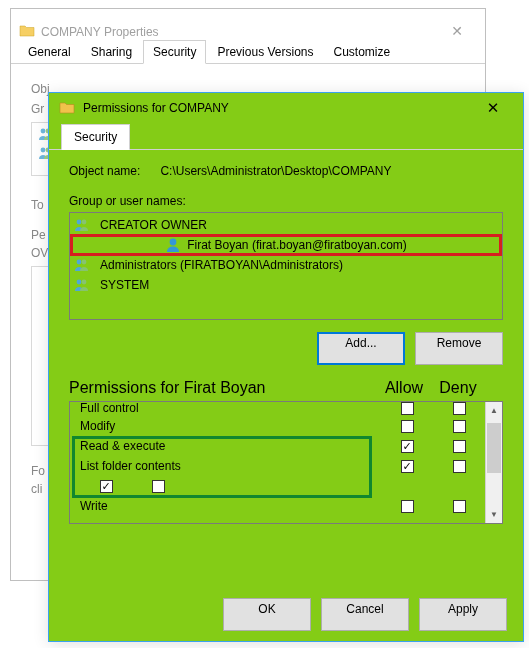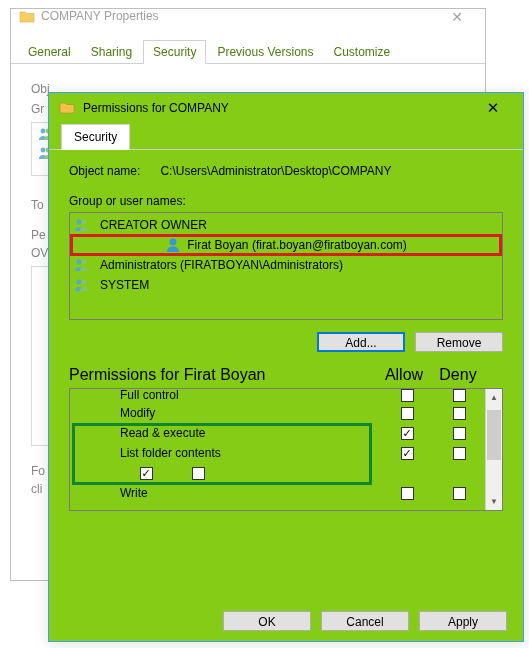--- a/index.html
+++ b/index.html
@@ -21,21 +21,21 @@
     top: 8px;
     width: 476px;
     height: 573px;
     border: 1px solid #bfbfbf;
     background: #fff;
     color: #a0a0a0;
   }
   .back-titlebar {
     height: 30px;
     display: flex;
-    align-items: flex-start;
+    align-items: flex-end;
     padding: 0 8px;
     font-size: 12px;
   }
   .back-titlebar .title-text { margin-left: 6px; }
   .back-close {
     margin-left: auto;
     width: 40px;
     text-align: center;
     font-size: 14px;
     color: #a0a0a0;
@@ -48,21 +48,21 @@
   .tabs {
     display: flex;
     border-bottom: 1px solid #d0d0d0;
     padding: 0 8px;
     gap: 2px;
     align-items: flex-end;
   }
   .tab {
     padding: 4px 9px;
     font-size: 12px;
-    color: #4d7c0f;
+    color: #000000;
   }
   .tab.active-back {
     border: 1px solid #d0d0d0;
     border-bottom: 1px solid #fff;
     position: relative;
     top: 1px;
     background: #fff;
   }
   .back-body {
     padding: 12px 20px;
@@ -164,21 +164,21 @@
     height: 16px;
   }
   .btn-row {
     display: flex;
     justify-content: flex-end;
     gap: 10px;
     margin-top: 12px;
   }
   .btn {
     width: 88px;
-    height: 20px;
+    height: 33px;
     border: 1px solid #adadad;
     background: #e1e1e1;
     font-size: 12px;
     text-align: center;
     line-height: 21px;
   }
   .btn.focused {
     border: 1px solid #0078d7;
     box-shadow: inset 0 0 0 1px #0078d7;
   }
@@ -188,21 +188,20 @@
     font-size: 16px;
   }
   .perm-label-row .pname { flex: 1; }
   .perm-label-row .hcol { width: 54px; text-align: center; }
   .perm-label-row .scrollspace { width: 18px; }
   .perm-box {
     border: 1px solid #7a7a7a;
     margin-top: 4px;
     display: flex;
     height: 123px;
-    padding-left: 40px;
   }
   .perm-list {
     flex: 1;
     overflow: hidden;
   }
   .perm-row {
     display: flex;
     align-items: center;
     height: 20px;
     padding-left: 10px;

